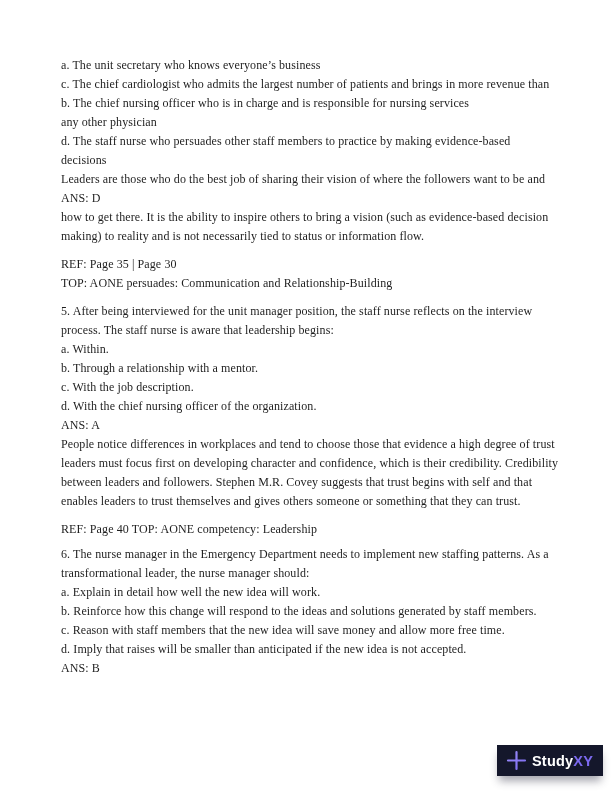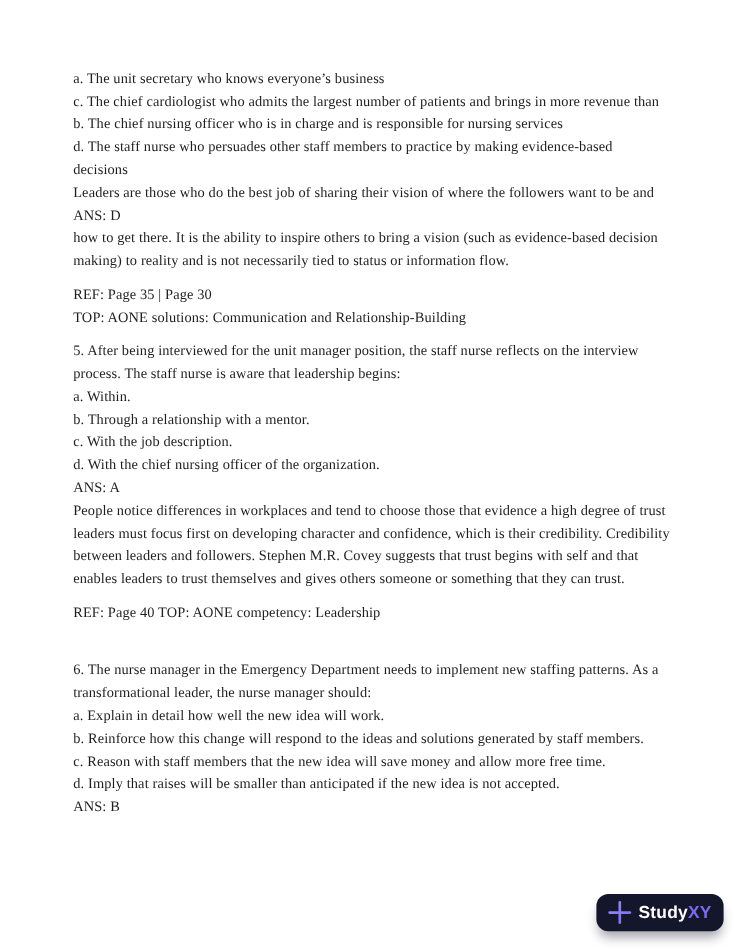--- a/index.html
+++ b/index.html
@@ -18,32 +18,32 @@
     position: absolute;
     left: 61px; top: 56px;
     width: 490px;
     color: #1e1e1e;
     font-size: 12px;
     line-height: 19px;
   }
   .block { }
   .block + .block { margin-top: 9px; }
   .block.gap-10 { }
-  .block.gap-13 { margin-top: 29px; }
+  .block.gap-13 { margin-top: 6px; }
   .line {
     height: 19px;
     white-space: nowrap;
     letter-spacing: 0.1px;
   }
   .logo-badge {
     position: absolute;
     left: 497px; top: 745px;
     width: 106px; height: 31px;
     background: #14172b;
-    border-radius: 10px;
+    border-radius: 0;
     box-shadow: 0 7px 9px -2px rgba(55, 55, 75, 0.45);
     display: flex;
     align-items: center;
     padding-left: 9px;
     cursor: pointer;
   }
   .logo-plus {
     width: 21px; height: 21px;
     display: block;
     flex: 0 0 auto;
@@ -65,31 +65,32 @@
 <body>
 
 <div class="page">
 
   <div class="text-column">
 
     <div class="block">
       <div class="line">a. The unit secretary who knows everyone’s business</div>
       <div class="line">c. The chief cardiologist who admits the largest number of patients and brings in more revenue than</div>
       <div class="line">b. The chief nursing officer who is in charge and is responsible for nursing services</div>
+      <div class="line">any other physician</div>
       <div class="line">d. The staff nurse who persuades other staff members to practice by making evidence-based</div>
       <div class="line">decisions</div>
       <div class="line">Leaders are those who do the best job of sharing their vision of where the followers want to be and</div>
       <div class="line">ANS: D</div>
       <div class="line">how to get there. It is the ability to inspire others to bring a vision (such as evidence-based decision</div>
       <div class="line">making) to reality and is not necessarily tied to status or information flow.</div>
     </div>
 
     <div class="block">
       <div class="line">REF: Page 35 | Page 30</div>
-      <div class="line">TOP: AONE solutions: Communication and Relationship-Building</div>
+      <div class="line">TOP: AONE persuades: Communication and Relationship-Building</div>
     </div>
 
     <div class="block gap-10">
       <div class="line">5. After being interviewed for the unit manager position, the staff nurse reflects on the interview</div>
       <div class="line">process. The staff nurse is aware that leadership begins:</div>
       <div class="line">a. Within.</div>
       <div class="line">b. Through a relationship with a mentor.</div>
       <div class="line">c. With the job description.</div>
       <div class="line">d. With the chief nursing officer of the organization.</div>
       <div class="line">ANS: A</div>

